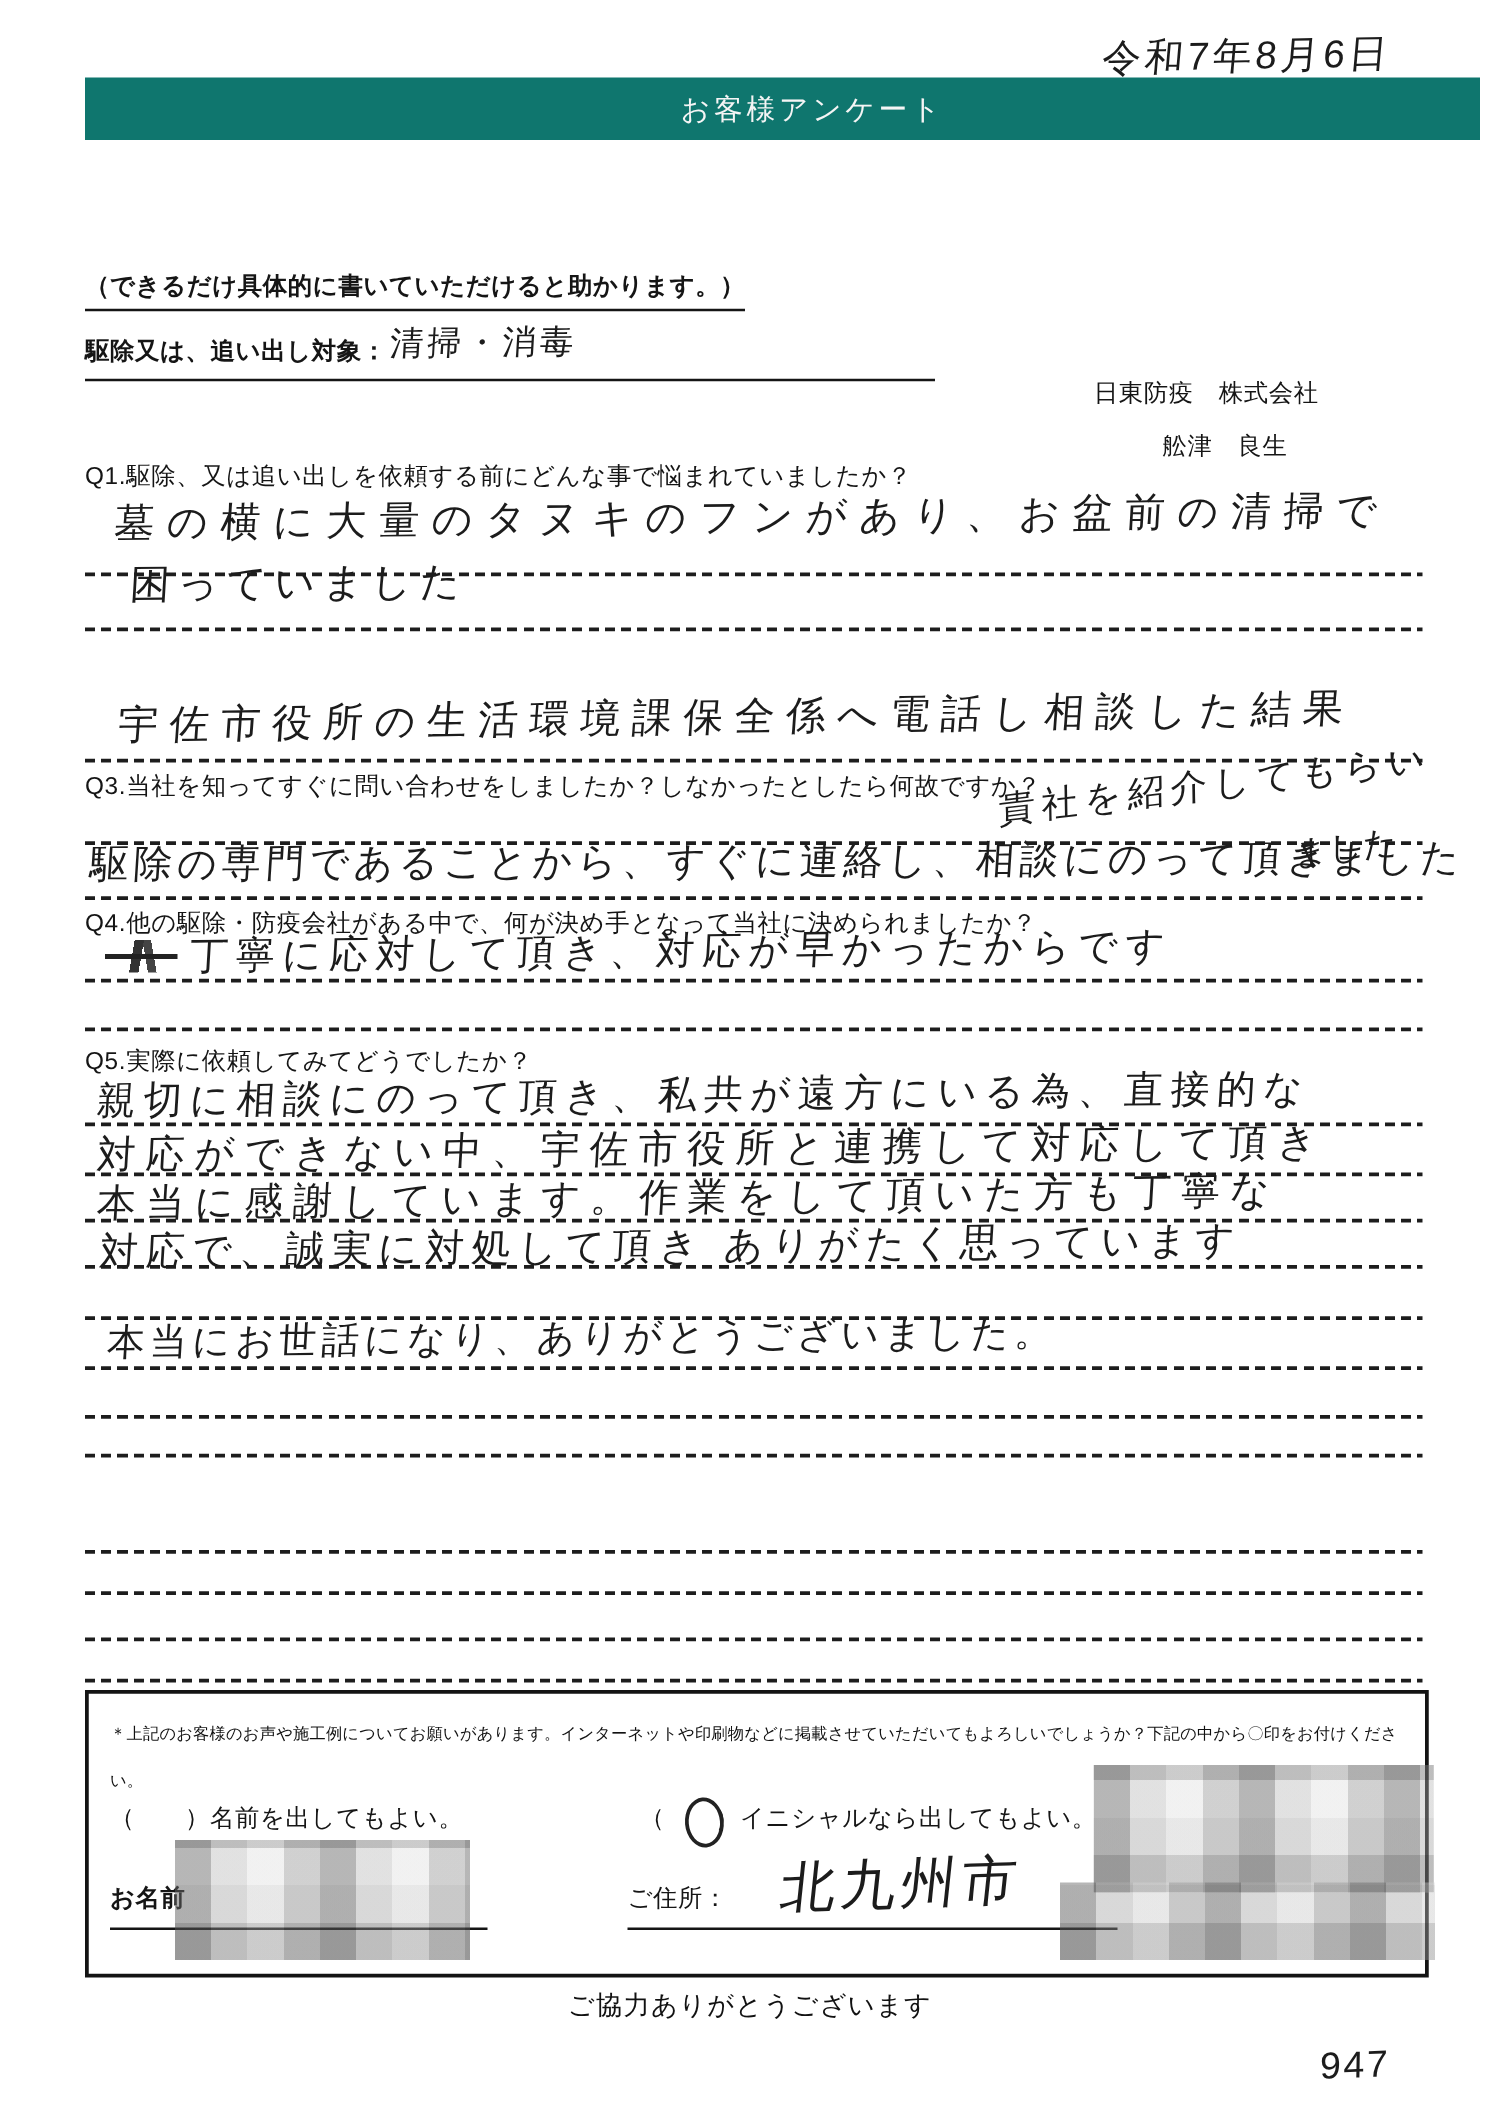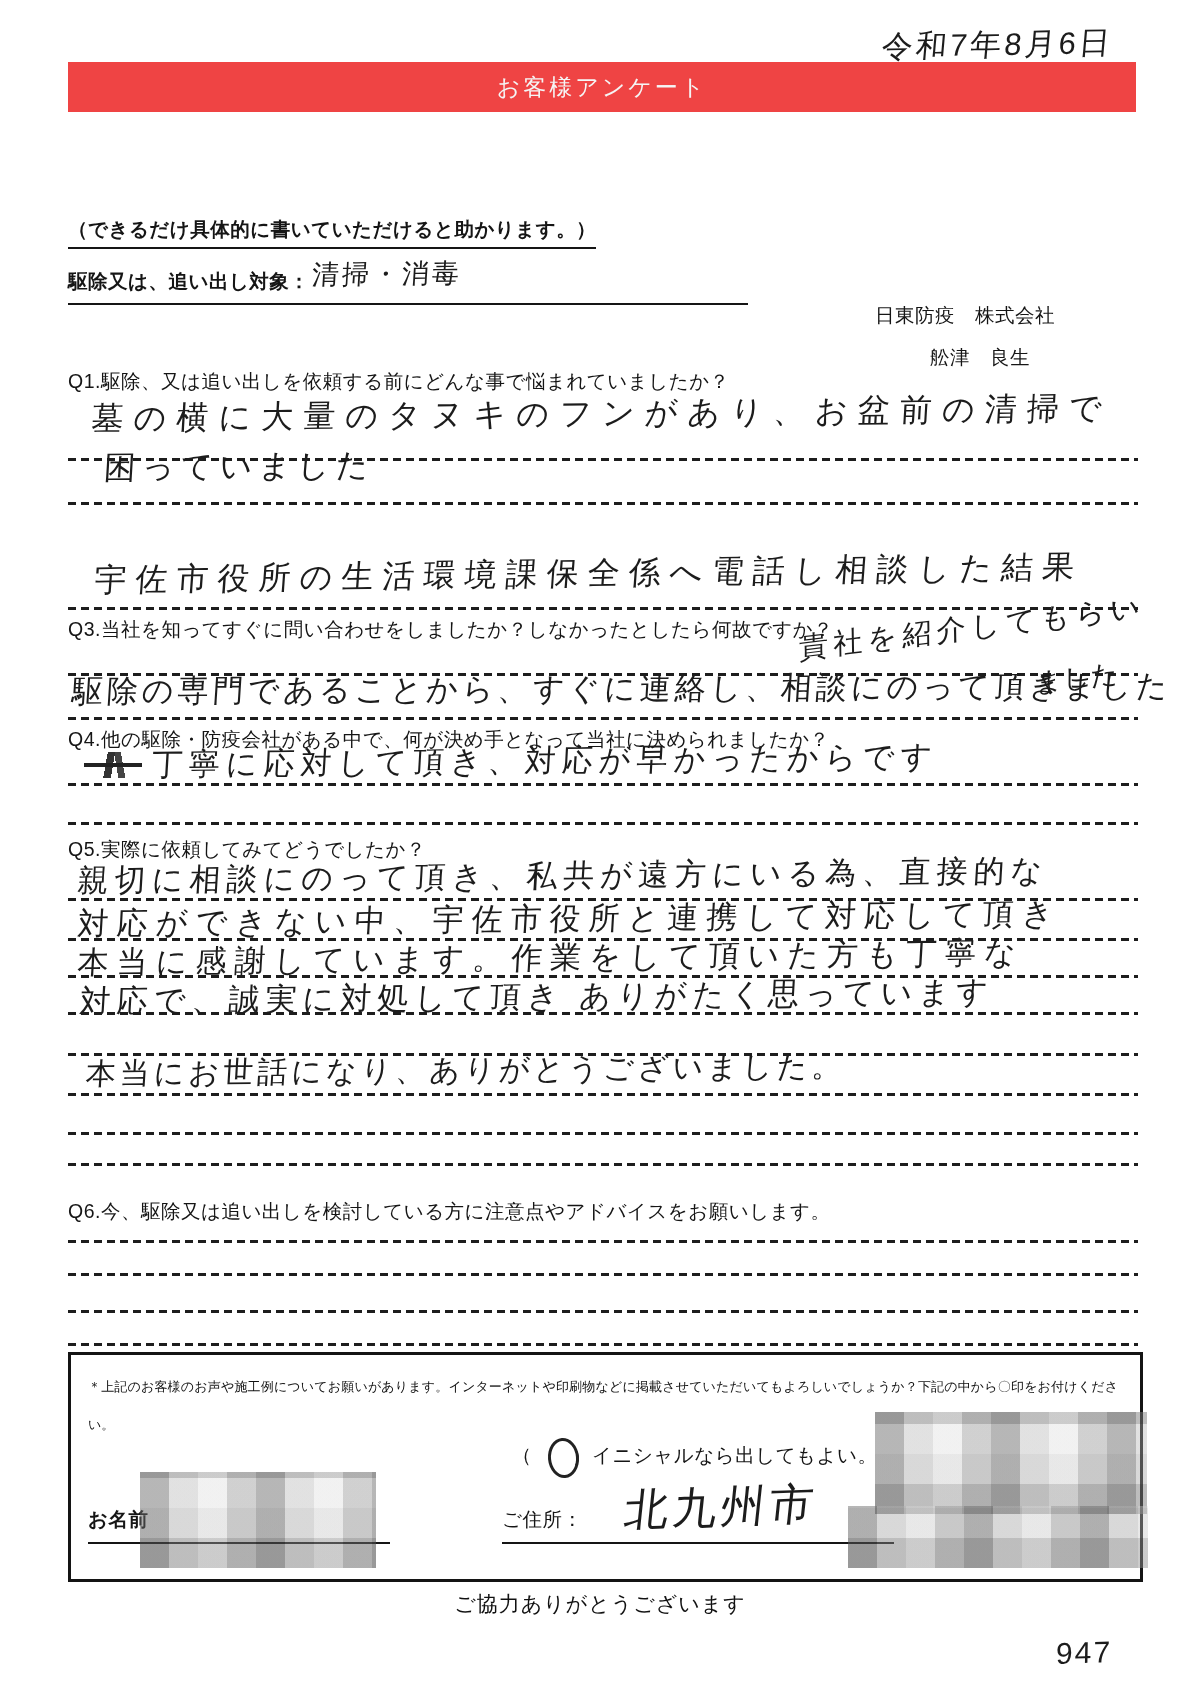--- a/index.html
+++ b/index.html
@@ -5,22 +5,22 @@
   html,body{margin:0;padding:0;background:#ffffff;}
   body{font-family:"Liberation Sans",sans-serif;color:#111;}
   .page{position:relative;width:1200px;height:1697px;background:#fff;margin:0 auto;overflow:hidden;}
 
   
   .print{position:absolute;font-size:19.5px;line-height:30px;color:#151515;letter-spacing:0.5px;}
   .question{font-size:19.5px;white-space:nowrap;}
   .intro{width:1074px;line-height:36px;text-align:justify;}
 
   
-  .titlebar{position:absolute;left:68px;top:62px;width:1068px;height:50px;background:#ef4444;
-    display:flex;align-items:center;justify-content:center;}
+  .titlebar{position:absolute;left:68px;top:62px;width:1068px;height:50px;background:#0f766e;
+    display:flex;align-items:center;justify-content:center;padding-left:48px;}
   .titlebar span{color:#f5f5f5;font-size:23px;letter-spacing:3px;}
 
   
   .dline{position:absolute;left:68px;width:1070px;height:3px;
     background:repeating-linear-gradient(90deg,#1d1d1d 0 8px,transparent 8px 13px);}
 
   
   .hw{position:absolute;color:#1c1c1c;white-space:nowrap;
     font-weight:400;transform:skewX(-4deg) rotate(-0.6deg);}
   .hw-diag{transform:skewX(-6deg) rotate(-7deg);}
@@ -87,21 +87,20 @@
   <div class="scribble" style="left:84px;top:752px;"></div>
   <div class="hw" style="left:152px;top:740px;font-size:31px;letter-spacing:6px;">丁寧に応対して頂き、対応が早かったからです</div>
 
   <div class="print question" style="left:68px;top:834px;">Q5.実際に依頼してみてどうでしたか？</div>
   <div class="hw" style="left:78px;top:855px;font-size:31px;letter-spacing:6px;">親切に相談にのって頂き、私共が遠方にいる為、直接的な</div>
   <div class="hw" style="left:78px;top:898px;font-size:31px;letter-spacing:8px;">対応ができない中、宇佐市役所と連携して対応して頂き</div>
   <div class="hw" style="left:78px;top:937px;font-size:31px;letter-spacing:8px;">本当に感謝しています。作業をして頂いた方も丁寧な</div>
   <div class="hw" style="left:80px;top:976px;font-size:31px;letter-spacing:6px;">対応で、誠実に対処して頂き ありがたく思っています</div>
   <div class="hw" style="left:86px;top:1050px;font-size:30px;letter-spacing:4px;">本当にお世話になり、ありがとうございました。</div>
 
-  <div class="print question" style="left:68px;top:1196px;">Q6.今、駆除又は追い出しを検討している方に注意点やアドバイスをお願いします。</div>
 
   <div class="dline" style="top:458px;"></div>
   <div class="dline" style="top:502px;"></div>
   <div class="dline" style="top:607px;"></div>
   <div class="dline" style="top:673px;"></div>
   <div class="dline" style="top:717px;"></div>
   <div class="dline" style="top:783px;"></div>
   <div class="dline" style="top:822px;"></div>
   <div class="dline" style="top:898px;"></div>
   <div class="dline" style="top:938px;"></div>
@@ -111,20 +110,21 @@
   <div class="dline" style="top:1093px;"></div>
   <div class="dline" style="top:1132px;"></div>
   <div class="dline" style="top:1163px;"></div>
   <div class="dline" style="top:1240px;"></div>
   <div class="dline" style="top:1273px;"></div>
   <div class="dline" style="top:1310px;"></div>
   <div class="dline" style="top:1343px;"></div>
 
   <div class="consent-box"></div>
   <div class="consent-text">＊上記のお客様のお声や施工例についてお願いがあります。インターネットや印刷物などに掲載させていただいてもよろしいでしょうか？下記の中から〇印をお付けください。</div>
+  <div class="print" style="left:88px;top:1440px;">（　　）名前を出してもよい。</div>
   <div class="print" style="left:512px;top:1440px;">（　　）イニシャルなら出してもよい。</div>
   <div class="hand-circle" style="left:548px;top:1438px;"></div>
 
   <div class="print" style="left:88px;top:1504px;font-weight:bold;">お名前</div>
   <div class="underline-solid" style="position:absolute;left:88px;top:1542px;width:302px;"></div>
   <div class="print" style="left:502px;top:1504px;font-weight:normal;">ご住所：</div>
   <div class="underline-solid" style="position:absolute;left:502px;top:1542px;width:392px;"></div>
   <div class="hw" style="left:625px;top:1478px;font-size:44px;letter-spacing:4px;transform:skewX(-8deg) rotate(-2deg);">北九州市</div>
 
   <div class="pixel-blur" style="left:140px;top:1472px;width:236px;height:96px;"></div>

